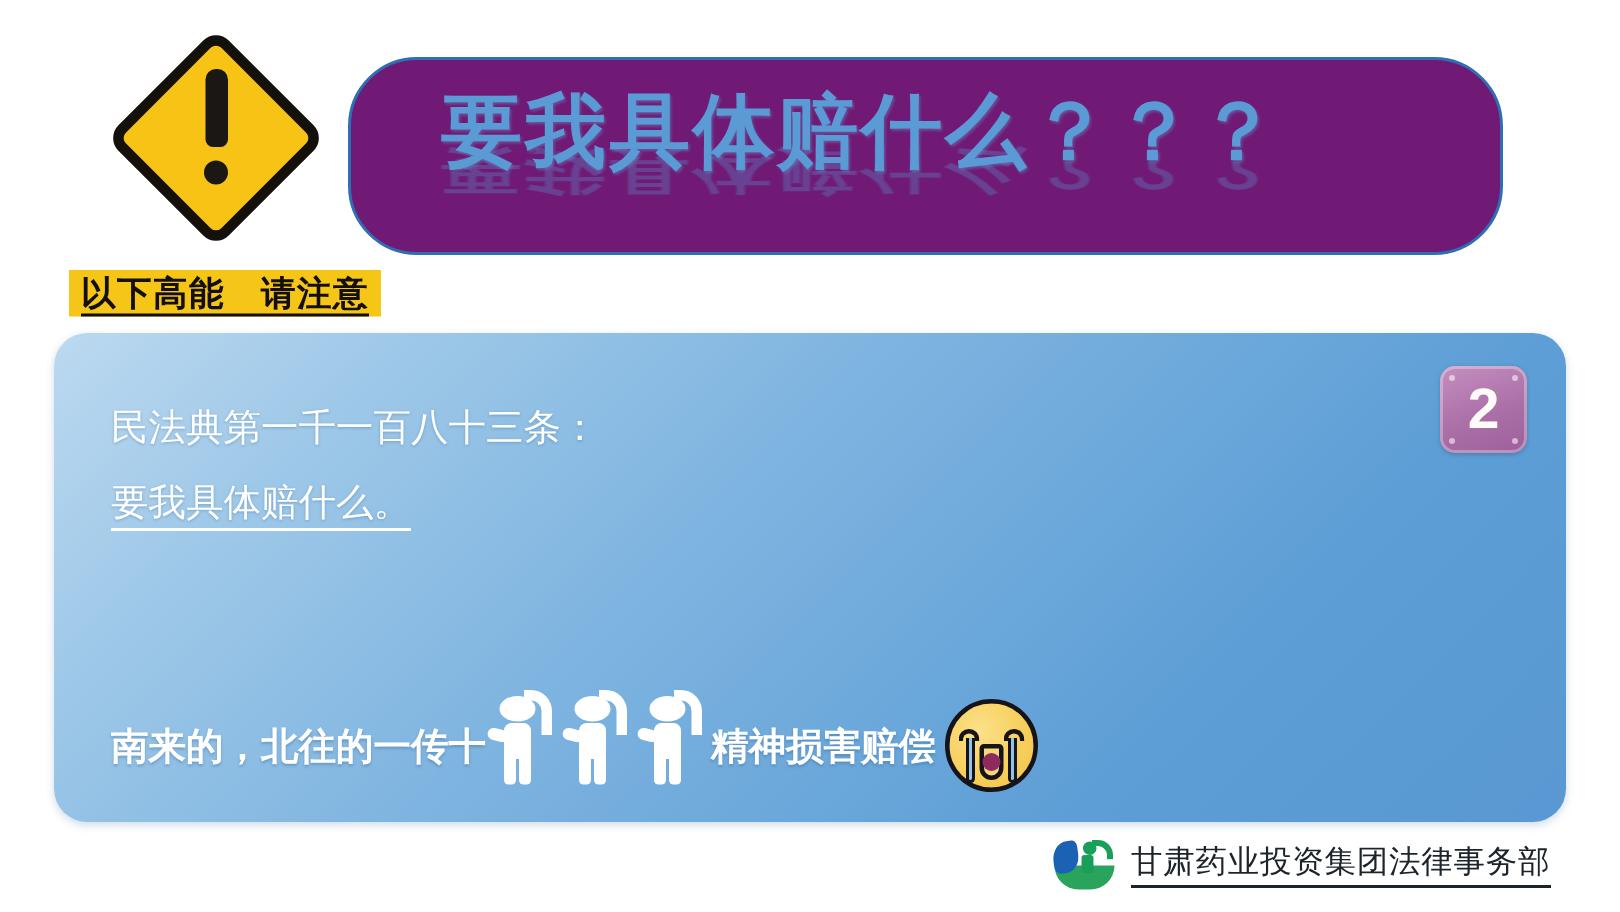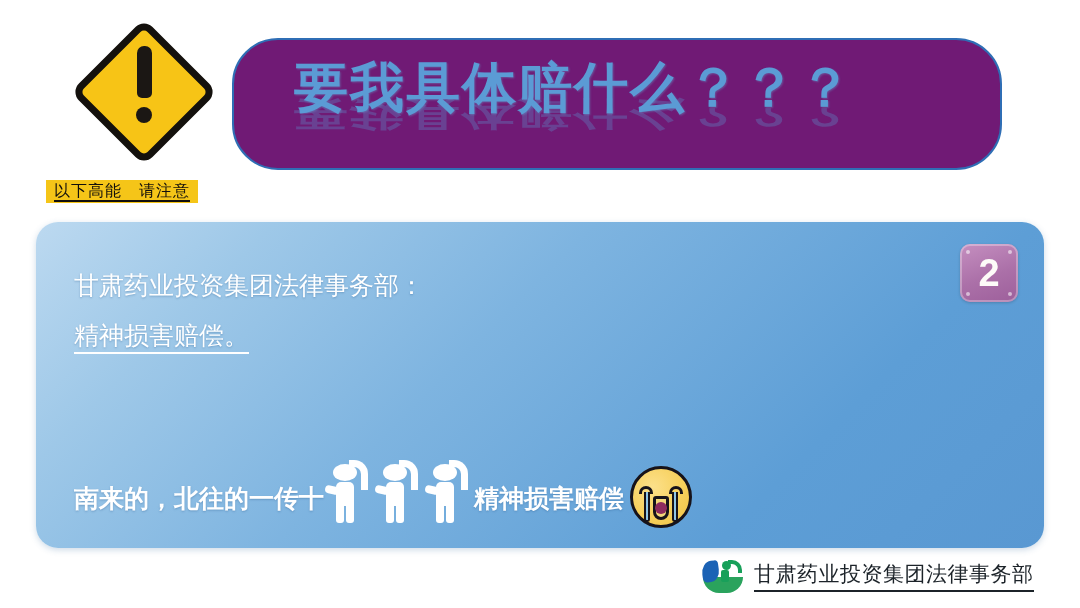--- a/index.html
+++ b/index.html
@@ -63,22 +63,22 @@
     border-radius: 50%;
   }
 
   
   .caption-hi {
     position: absolute;
     left: 46px;
     top: 180px;
     background: #F5C518;
     padding: 2px 8px 3px 8px;
-    font-size: 16px;
-    font-weight: normal;
+    font-size: 23px;
+    font-weight: bold;
     color: #120f0c;
     letter-spacing: 1px;
     line-height: 1.15;
     white-space: pre;
   }
   .caption-hi span {
     border-bottom: 2px solid #120f0c;
     padding-bottom: 1px;
   }
 
@@ -395,22 +395,22 @@
 
     <div class="badge-2">
       <span class="scr s1"></span>
       <span class="scr s2"></span>
       <span class="scr s3"></span>
       <span class="scr s4"></span>
       <span class="num">2</span>
     </div>
 
     <div class="body-text">
-      <div class="line"><span>甘肃药业投资集团法律事务部：</span></div>
-      <div class="line"><span class="u">精神损害赔偿。</span></div>
+      <div class="line"><span>民法典第一千一百八十三条：</span></div>
+      <div class="line"><span class="u">要我具体赔什么。</span></div>
     </div>
 
     <div class="bottom-row">
       <span class="seg">南来的，北往的一传十</span>
 
       <span class="person">
         <span class="head"></span>
           <span class="arm-up"></span>
           <span class="arm-left"></span>
           <span class="torso"></span>

